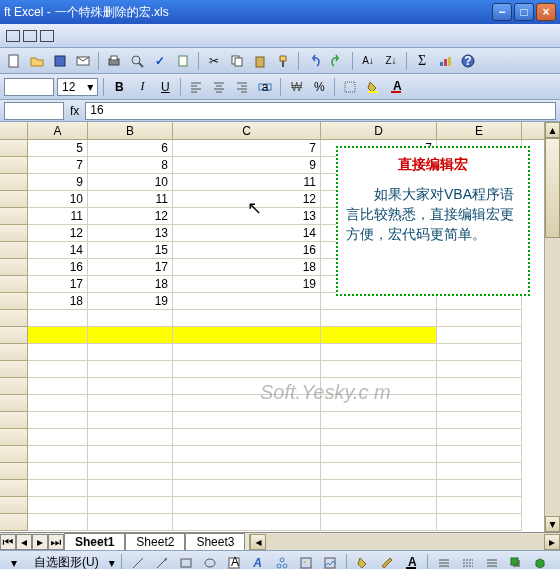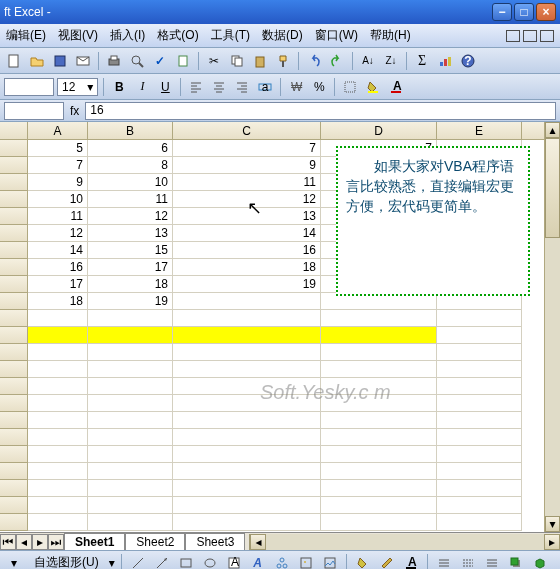--- a/index.html
+++ b/index.html
@@ -54,39 +54,30 @@
 .sheettabs .htrack{flex:1;height:16px;}
 .drawbar { background: linear-gradient(#e0e8f5, #c0d0e8); height: 24px; display: flex; align-items: center; padding: 0 4px; gap: 4px; border-top: 1px solid #8aa4c0; }
 svg { display: block; }
 </style>
 </head>
 <body>
 
 <div class="titlebar">
   <div class="left">
     <span>ft Excel - </span>
+    <span>一个特殊删除的宏.xls</span>
   </div>
   <div class="winbtns">
     <div class="winbtn">−</div>
     <div class="winbtn">□</div>
     <div class="winbtn close">×</div>
   </div>
 </div>
 
 <div class="menubar">
-  <div class="menus">
-    <span>编辑(E)</span>
-    <span>视图(V)</span>
-    <span>插入(I)</span>
-    <span>格式(O)</span>
-    <span>工具(T)</span>
-    <span>数据(D)</span>
-    <span>窗口(W)</span>
-    <span>帮助(H)</span>
-  </div>
   <div class="mdi">
     <div></div>
     <div></div>
     <div></div>
   </div>
 </div>
 
 <div class="toolbar">
   <div class="tbtn">
       <svg width="14" height="14">
@@ -442,20 +433,21 @@
   </div>
   <div class="vscroll">
     <div class="arr">▴</div>
     <div class="track">
         <div class="thumb"></div>
       </div>
     <div class="arr">▾</div>
   </div>
 
   <div class="textbox">
+    <div class="tbtitle">直接编辑宏</div>
     <div class="tbbody">如果大家对VBA程序语言比较熟悉，直接编辑宏更方便，宏代码更简单。</div>
   </div>
   <div class="cursor-ptr">↖</div>
   <div class="watermark">Soft.Yesky.c   m</div>
 </div>
 
 <div class="sheettabs">
   <div class="navbtns">
     <div class="navbtn">⏮</div>
     <div class="navbtn">◂</div>

